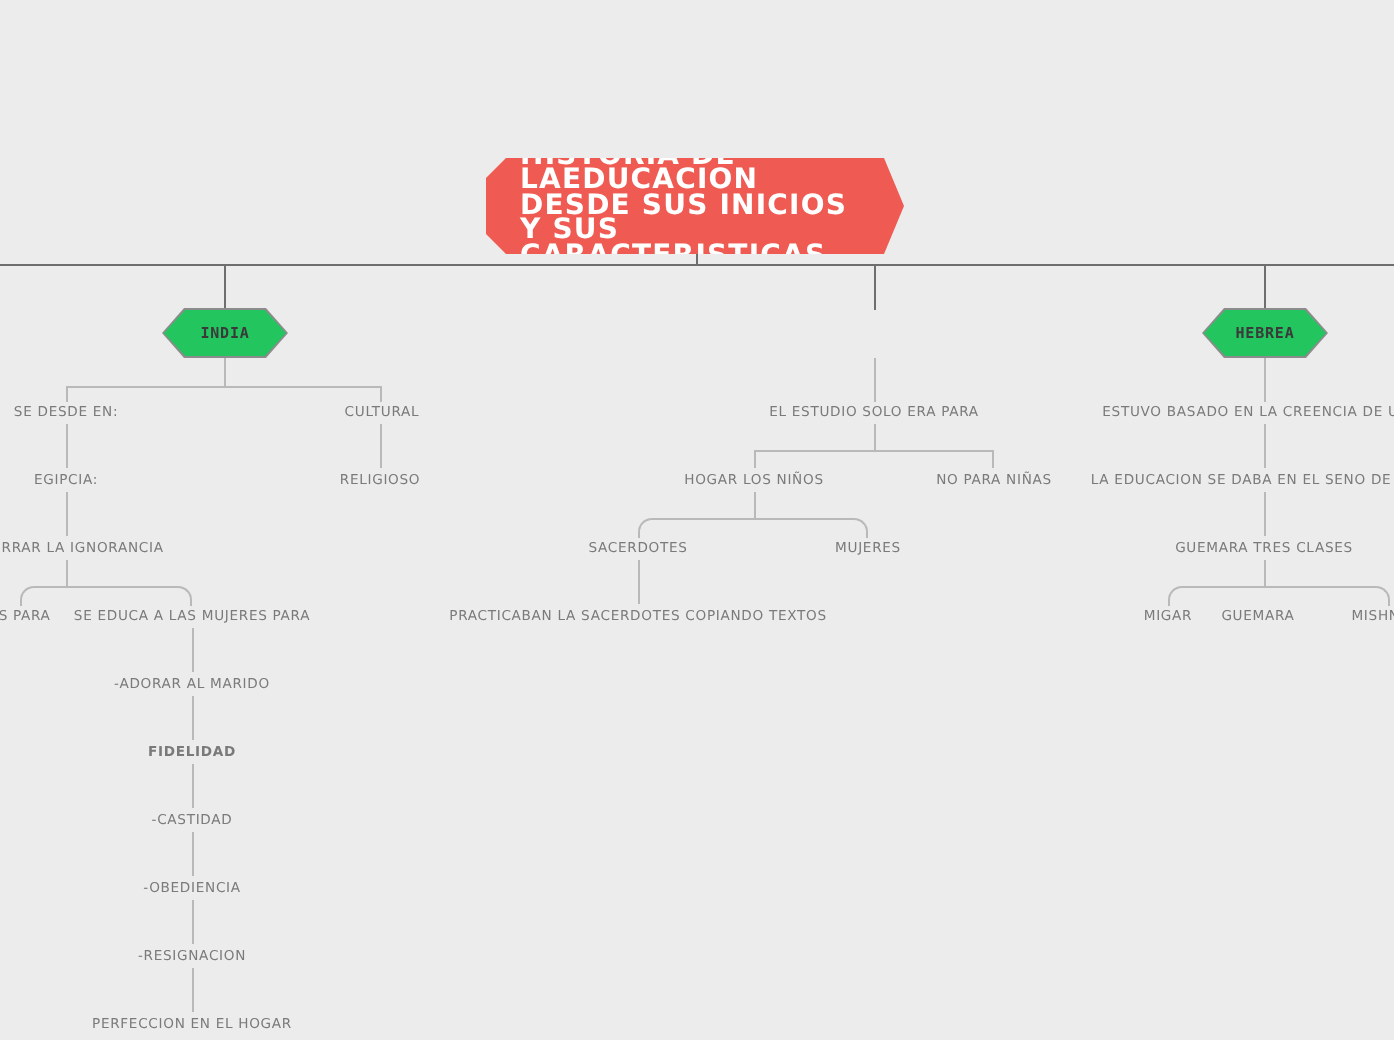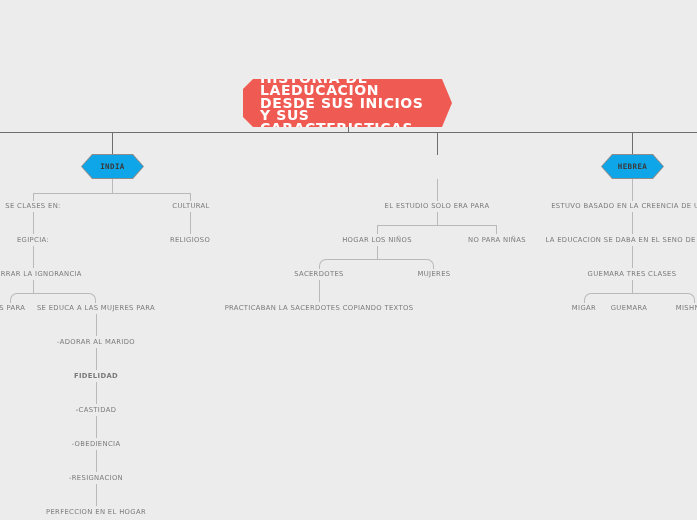--- a/index.html
+++ b/index.html
@@ -38,21 +38,21 @@
   .hex{
     position:absolute;
     width:63px;height:25px;
     background:#8c8c8c;
     -webkit-clip-path:polygon(11px 0,52px 0,63px 12.5px,52px 25px,11px 25px,0 12.5px);
     clip-path:polygon(11px 0,52px 0,63px 12.5px,52px 25px,11px 25px,0 12.5px);
   }
   .hex-inner{
     position:absolute;left:1px;top:1px;
     width:61px;height:23px;
-    background:#0ea5e9;
+    background:#22c55e;
     -webkit-clip-path:polygon(10.6px 0,50.4px 0,61px 11.5px,50.4px 23px,10.6px 23px,0 11.5px);
     clip-path:polygon(10.6px 0,50.4px 0,61px 11.5px,50.4px 23px,10.6px 23px,0 11.5px);
     display:flex;align-items:center;justify-content:center;
   }
   .hex-label{
     font-family:"DejaVu Sans Mono","Liberation Mono",monospace;
     font-size:7.5px;font-weight:bold;color:#3a3a3a;letter-spacing:.4px;
   }
 
   
@@ -107,21 +107,21 @@
   <div class="hex" style="left:81px;top:154px;">
     <div class="hex-inner">
       <span class="hex-label">INDIA</span>
     </div>
   </div>
 
   <div class="vline" style="left:112px;top:179px;height:15px;"></div>
 
   <div class="brk-sq" style="left:33px;top:193px;width:158px;height:8px;"></div>
 
-  <div class="lbl c" style="left:33px;top:202px;">SE CLASES EN:</div>
+  <div class="lbl c" style="left:33px;top:202px;">SE DESDE EN:</div>
   <div class="lbl c" style="left:191px;top:202px;">CULTURAL</div>
 
   <div class="vline" style="left:33px;top:212px;height:22px;"></div>
   <div class="vline" style="left:190px;top:212px;height:22px;"></div>
 
   <div class="lbl c" style="left:33px;top:236px;">EGIPCIA:</div>
   <div class="lbl c" style="left:190px;top:236px;">RELIGIOSO</div>
 
   <div class="vline" style="left:33px;top:246px;height:22px;"></div>
 

